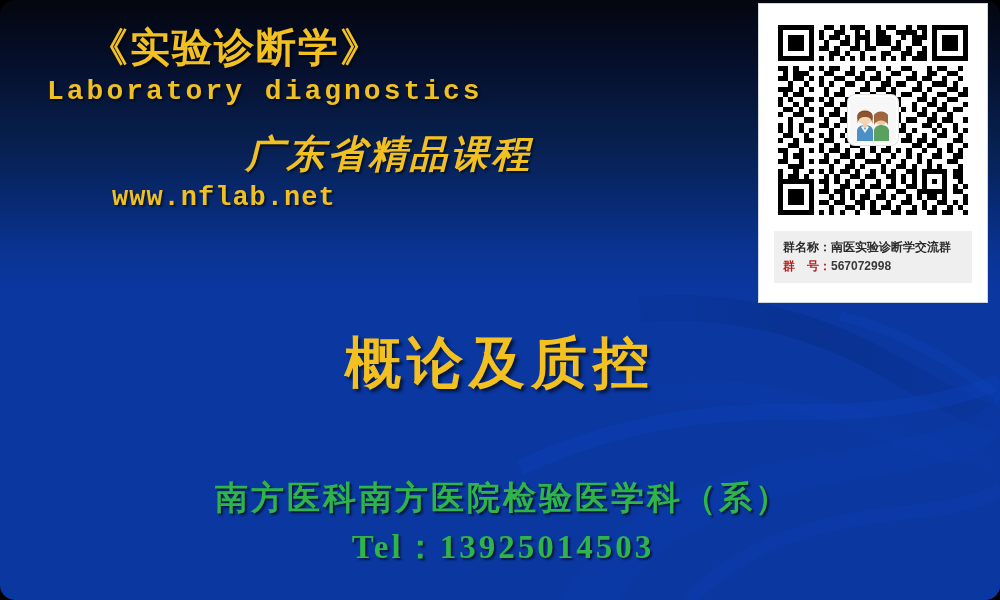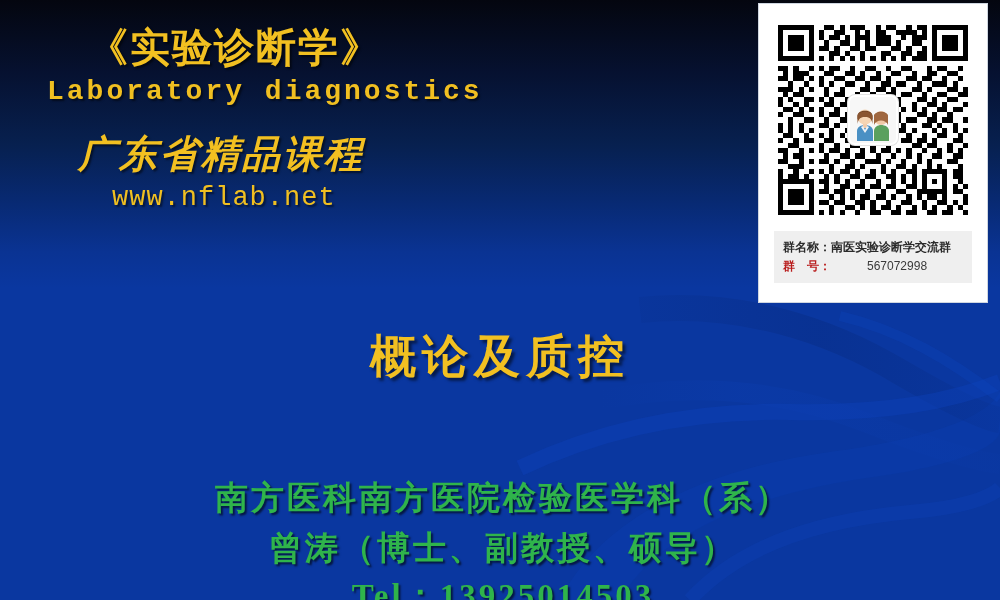--- a/index.html
+++ b/index.html
@@ -16,20 +16,21 @@
     font-family: "Liberation Serif", "DejaVu Serif", serif;
     
     background: linear-gradient(to bottom,
         #04060f 0%,
         #061130 12%,
         #07204f 24%,
         #082a74 34%,
         #0a3393 42%,
         #0a37a0 48%,
         #0a37a0 100%);
+    border-radius: 15px;
   }
 
   
   .waves {
     position: absolute;
     inset: 0;
     pointer-events: none;
   }
 
   
@@ -66,44 +67,45 @@
     font-family: "Liberation Serif", "DejaVu Serif", serif;
     font-weight: 700;
     font-style: italic;
     font-size: 38px;
     letter-spacing: 3px;
     padding-left: 78px;
     padding-top: 18px;
     line-height: 1.25;
     text-shadow: 2px 2px 2px rgba(0,0,0,0.5);
     white-space: nowrap;
+    text-align: center;
   }
   .line-url {
     color: #f0bf21;
     font-family: "Liberation Mono", "DejaVu Sans Mono", monospace;
-    font-weight: 400;
+    font-weight: 700;
     font-size: 27px;
     letter-spacing: 1px;
     padding-left: 112px;
     line-height: 1.45;
     text-shadow: 2px 2px 2px rgba(0,0,0,0.5);
     white-space: nowrap;
   }
 
   
   .main-title {
     position: absolute;
     left: 0;
     right: 0;
     top: 326px;
     text-align: center;
     color: #f2c021;
     font-family: "Liberation Sans", "DejaVu Sans", sans-serif;
     font-weight: 700;
-    font-size: 46px;
+    font-size: 56px;
     letter-spacing: 6px;
     text-shadow: 3px 3px 3px rgba(0,0,0,0.55);
     white-space: nowrap;
   }
 
   
   .presenter-block {
     position: absolute;
     left: 0;
     right: 0;
@@ -173,23 +175,22 @@
     font-size: 12px;
     color: #3a3a3a;
     line-height: 1.55;
     white-space: nowrap;
   }
   .qr-caption-row .k {
     font-weight: 700;
     color: #2b2b2b;
   }
   .qr-caption-row .v {
-    font-weight: 400;
+    font-weight: 700;
     color: #3a3a3a;
-    margin-left: 36px;
   }
   .qr-caption-row .k-spaced {
     font-weight: 700;
     color: #b91c1c;
     letter-spacing: 0;
   }
 </style>
 </head>
 <body>
 
@@ -221,21 +222,20 @@
     <div class="line-cn-title">《实验诊断学》</div>
     <div class="line-en-sub">Laboratory diagnostics</div>
     <div class="line-cn-course">广东省精品课程</div>
     <div class="line-url">www.nflab.net</div>
   </div>
 
   <div class="main-title">概论及质控</div>
 
   <div class="presenter-block">
     <div class="presenter-line">南方医科南方医院检验医学科（系）</div>
-    <div class="presenter-line">曾涛（博士、副教授、硕导）</div>
     <div class="presenter-line clipped">Tel：13925014503</div>
   </div>
 
   <div class="qr-panel">
 
     <div class="qr-code-wrap">
       <svg width="190" height="190" viewBox="0 0 37 37" shape-rendering="crispEdges">
         <rect width="37" height="37" fill="#ffffff"></rect>
         <g fill="#000000">
 

